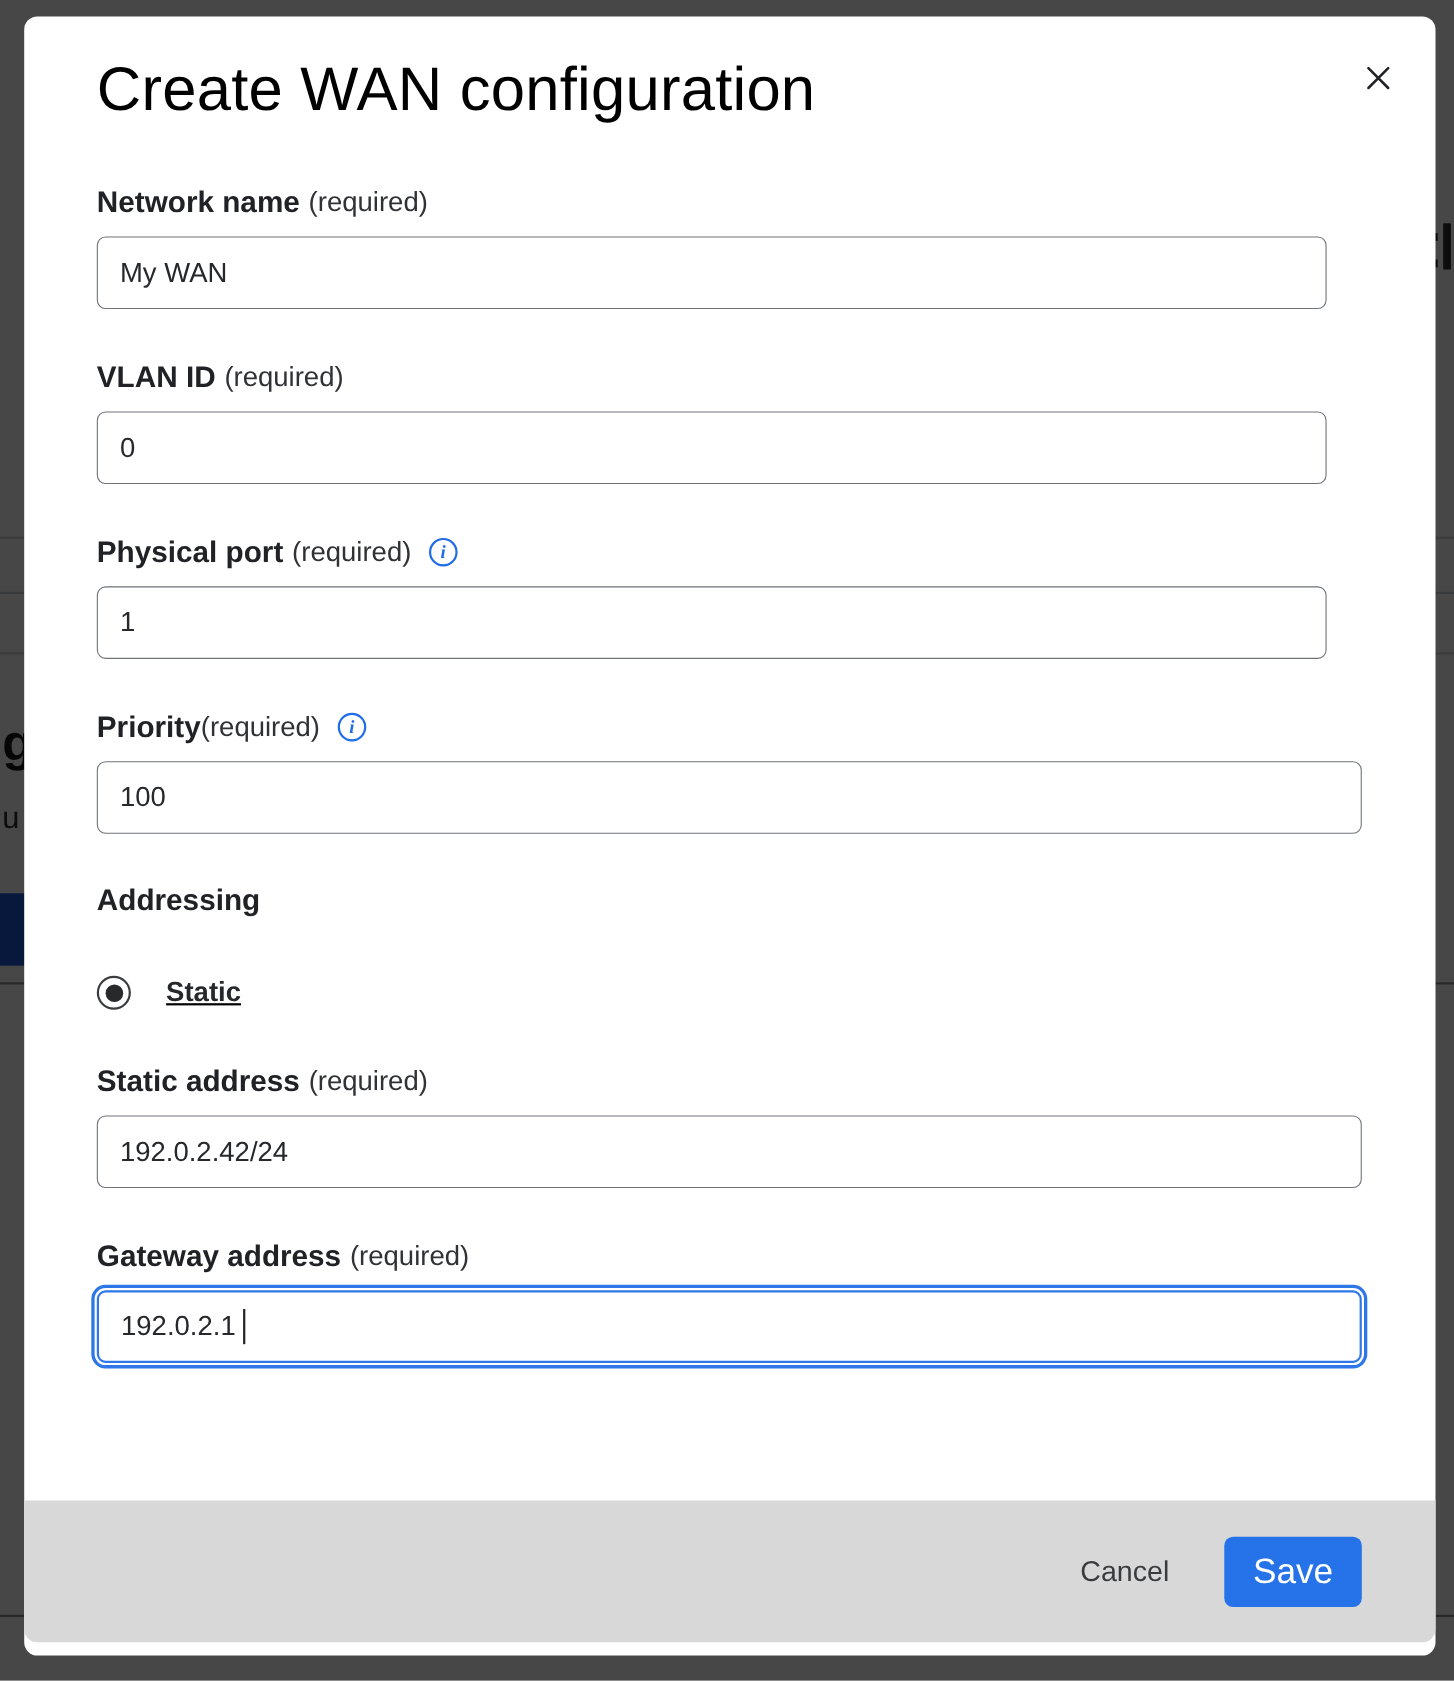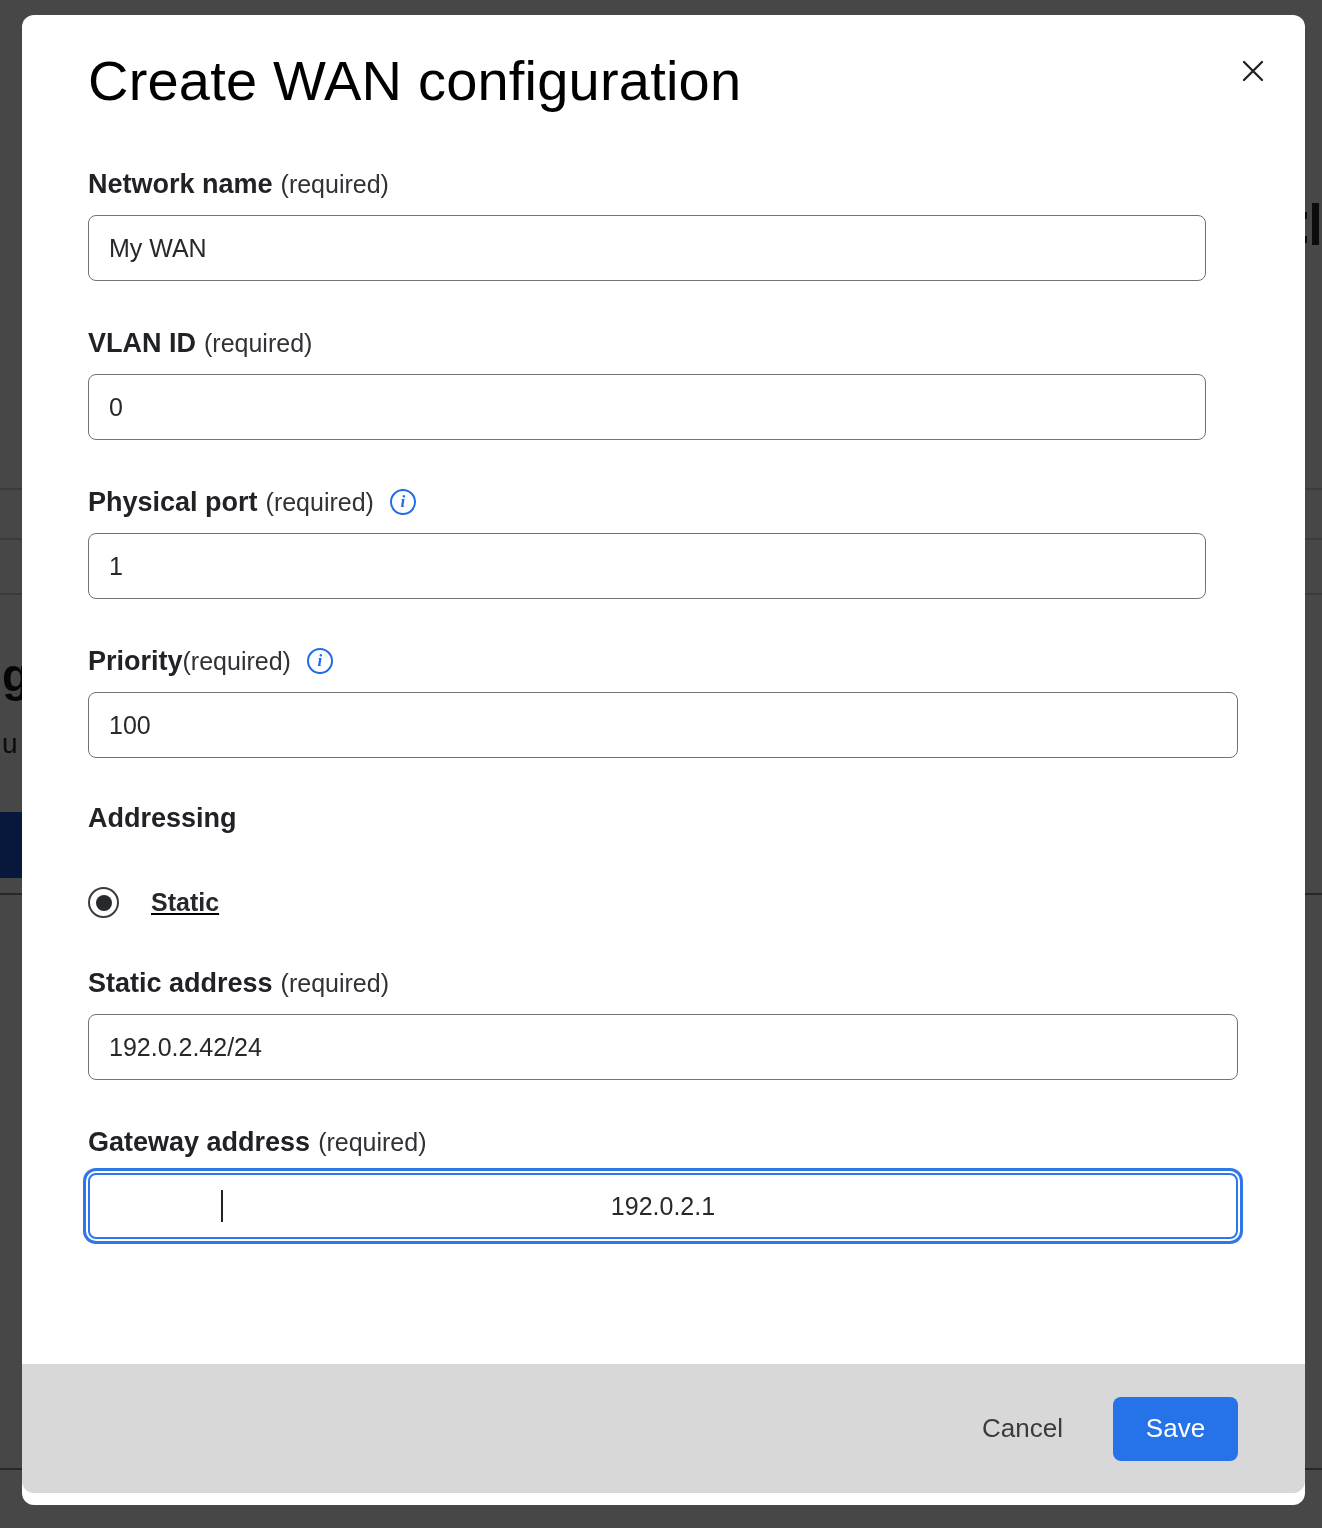--- a/index.html
+++ b/index.html
@@ -66,21 +66,20 @@
     font-size: 25px; color: #26282b;
     border: 1.5px solid #6f7378; border-radius: 8px; background: #fff;
     outline: none;
   }
   .text-input.narrow { width: 1118px; }
   .text-input.wide { width: 1150px; }
   .input-wrap { position: relative; width: 1150px; }
   .text-input.focused {
     border: 2px solid #2e77e9;
     box-shadow: 0 0 0 2px #ffffff, 0 0 0 5px #2e77e9;
-    text-align: center;
   }
   .caret {
     position: absolute; left: 133px; top: 17px; width: 2px; height: 32px;
     background: #202226;
   }
   .section-label { margin-top: 45px; height: 34px; display: flex; align-items: flex-start; }
   .radio-row { display: flex; align-items: center; cursor: pointer; }
   .radio-row.first { margin-top: 24px; }
   .radio-row.second { margin-top: 50px; text-decoration: underline; }
   .radio {
@@ -103,21 +102,21 @@
     padding-right: 67px;
   }
   .cancel-btn {
     background: none; border: none; cursor: pointer;
     font-family: "Liberation Sans", sans-serif;
     font-size: 26px; color: #393b3d; padding: 10px 18px; margin-right: 32px;
   }
   .save-btn {
     width: 125px; height: 64px; border: none; border-radius: 8px;
     background: #2673e9; color: #ffffff; cursor: pointer;
-    font-family: "Liberation Sans", sans-serif; font-size: 26px;
+    font-family: "Liberation Sans", sans-serif; font-size: 32px;
   }
 </style>
 </head>
 <body>
 
 <div class="screen">
 
   <div class="backdrop">
     <div class="bg-line" style="top:488px"></div>
     <div class="bg-line" style="top:538px"></div>

